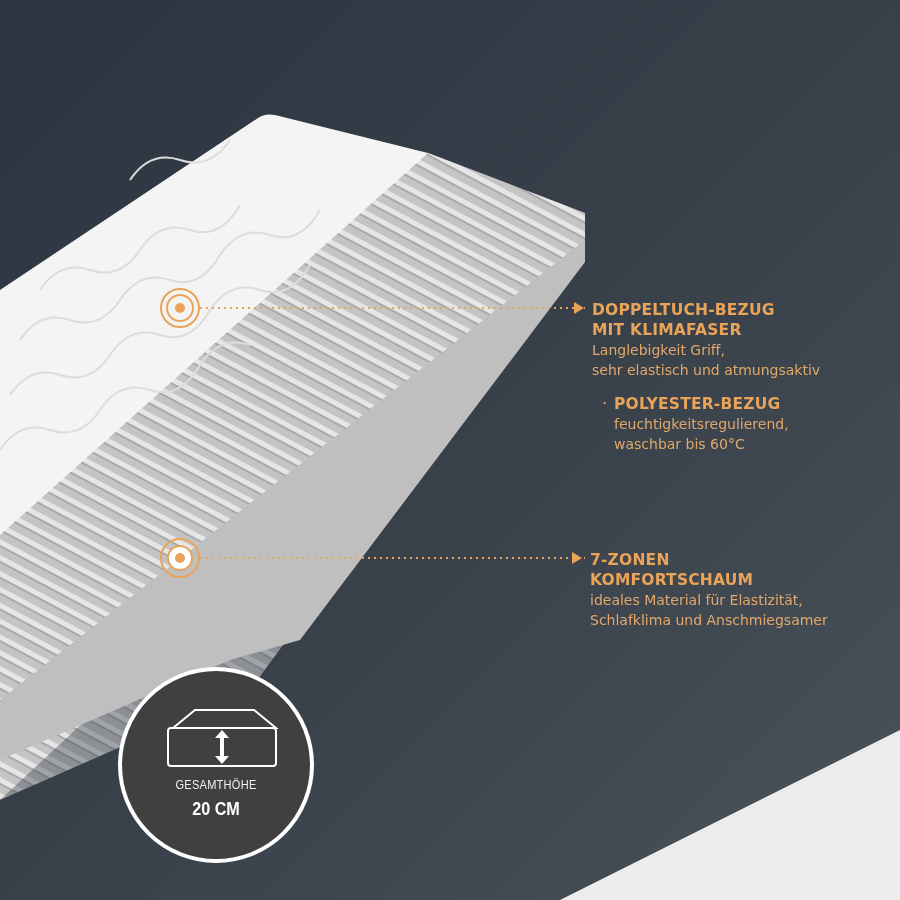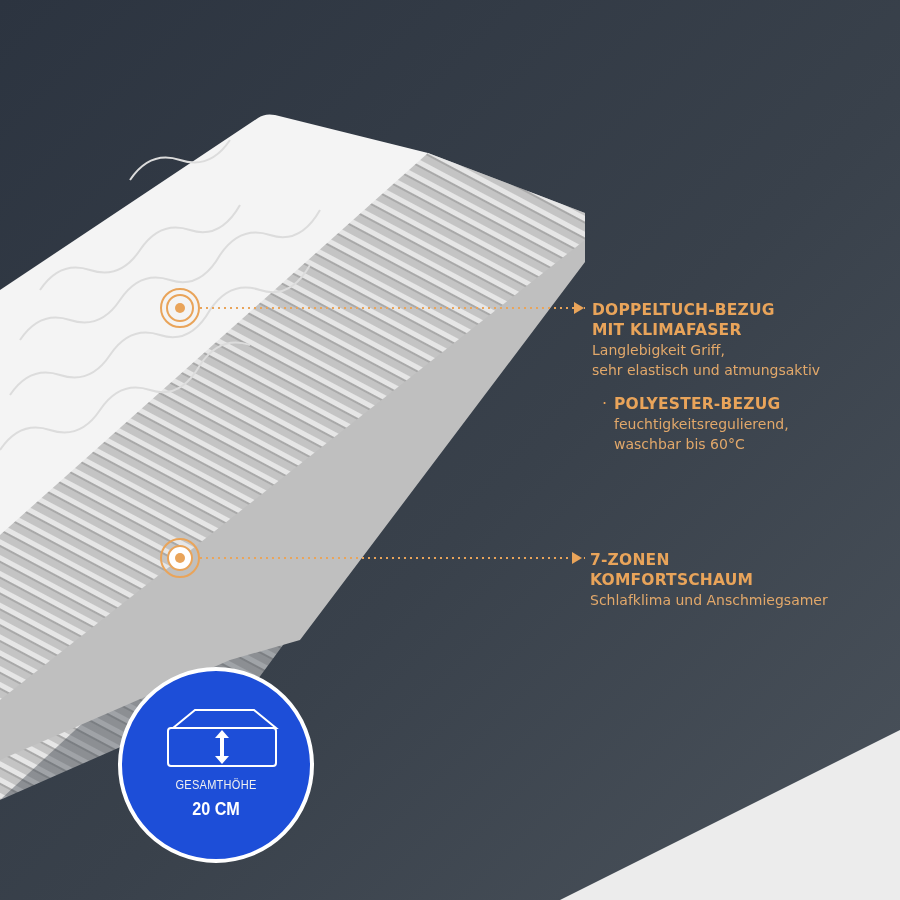--- a/index.html
+++ b/index.html
@@ -7,21 +7,21 @@
        background:linear-gradient(135deg,#2c3440 0%,#39414b 55%,#4a525b 100%);
        font-family:"DejaVu Sans",sans-serif;}
   .stage{position:absolute;left:0;top:0;width:900px;height:900px;}
   svg.art{position:absolute;left:0;top:0;}
   .callout{position:absolute;color:#e9a45a;}
   .callout .title{font-family:"DejaVu Sans",sans-serif;font-weight:bold;font-size:15.5px;line-height:20px;letter-spacing:0.2px;}
   .callout .desc{font-size:14px;line-height:20px;color:#e2a86a;font-weight:normal;}
   .callout .arrow{position:absolute;left:-18px;top:2px;width:0;height:0;border-top:6px solid transparent;border-bottom:6px solid transparent;border-left:10px solid #e9a45a;}
   .bullet{position:absolute;left:-12px;top:0px;font-size:16px;}
   .badge{position:absolute;left:118px;top:667px;width:196px;height:196px;border-radius:50%;
-         background:#1d4ed8;border:4px solid #ffffff;box-sizing:border-box;}
+         background:#404040;border:4px solid #ffffff;box-sizing:border-box;}
   .badge .label{position:absolute;left:0;right:0;top:106px;text-align:center;color:#f0f0f0;
          font-family:"Liberation Sans",sans-serif;font-size:13px;letter-spacing:0.3px;transform:scaleX(0.85);}
   .badge .value{position:absolute;left:0;right:0;top:128px;text-align:center;color:#ffffff;
          font-family:"Liberation Sans",sans-serif;font-weight:bold;font-size:18px;transform:scaleX(0.9);}
   .logo{position:absolute;left:735px;top:810px;width:160px;height:85px;}
   .logo .word{position:absolute;left:52px;top:18px;font-family:"Liberation Sans",sans-serif;font-weight:bold;
          font-size:38px;color:#1e3a7a;letter-spacing:-1px;transform:scaleX(0.85);transform-origin:left;}
   .logo .tag{position:absolute;left:20px;top:64px;font-family:"Liberation Sans",sans-serif;font-size:11.5px;
          color:#1e3a7a;white-space:nowrap;transform:scaleX(0.9);transform-origin:left;}
 </style>
@@ -86,20 +86,21 @@
     <span class="bullet">·</span>
     <div class="title">POLYESTER-BEZUG</div>
     <div class="desc">feuchtigkeitsregulierend,</div>
     <div class="desc">waschbar bis 60°C</div>
   </div>
 
   <div class="callout" style="left:590px;top:550px;">
     <span class="arrow"></span>
     <div class="title">7-ZONEN</div>
     <div class="title">KOMFORTSCHAUM</div>
+    <div class="desc">ideales Material für Elastizität,</div>
     <div class="desc">Schlafklima und Anschmiegsamer</div>
   </div>
 
   <div class="badge">
     <svg width="196" height="196" viewBox="0 0 196 196" style="position:absolute;left:-4px;top:-4px;">
       <polygon points="55,61 77,43 136,43 158,61" fill="none" stroke="#ffffff" stroke-width="2"></polygon>
       <rect x="50" y="61" width="108" height="38" rx="3" fill="none" stroke="#ffffff" stroke-width="2"></rect>
       <line x1="104" y1="69" x2="104" y2="91" stroke="#ffffff" stroke-width="4"></line>
       <polygon points="97,71 104,63 111,71" fill="#ffffff"></polygon>
       <polygon points="97,89 104,97 111,89" fill="#ffffff"></polygon>

